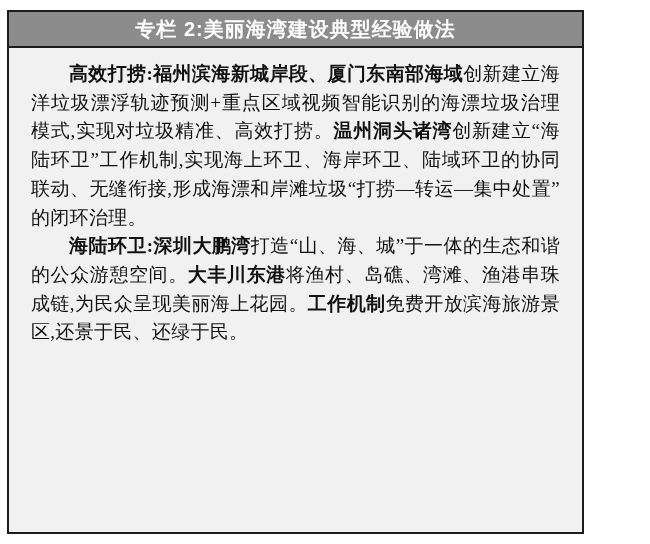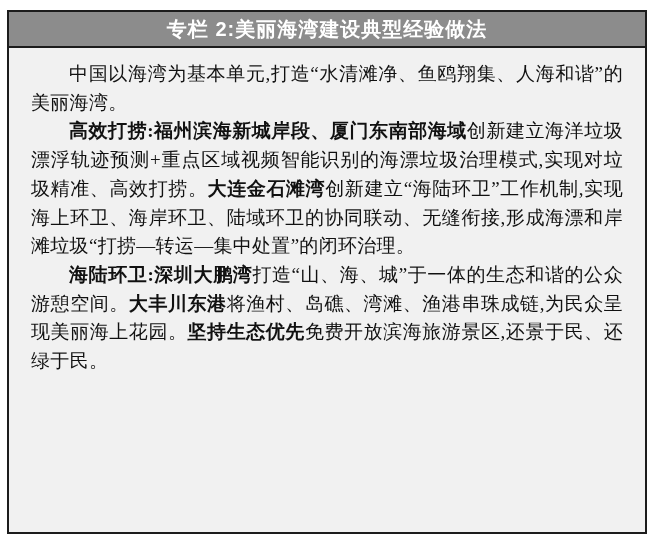--- a/index.html
+++ b/index.html
@@ -13,21 +13,21 @@
   html,body{background:#ffffff;}
   body{
     width:650px;height:544px;
     font-family:"Liberation Serif","DejaVu Serif",serif;
     color:var(--text);
     overflow:hidden;
   }
   .panel{
     position:absolute;
     left:7px;top:10px;
-    width:640px;height:524px;
+    width:577px;height:524px;
     border:2px solid var(--border);
     background:var(--body-bg);
   }
   .panel-header{
     height:36px;
     background:var(--header-bg);
     border-bottom:2px solid var(--border);
     display:flex;
     align-items:center;
     justify-content:center;
@@ -57,17 +57,16 @@
   .seg.bold{font-weight:bold;}
 </style>
 </head>
 <body>
 
 <div class="panel">
   <div class="panel-header">
     <span class="panel-title">专栏 2:美丽海湾建设典型经验做法</span>
   </div>
   <div class="panel-body">
-      <p class="para"><span class="seg">中国以海湾为基本单元,打造“水清滩净、鱼鸥翔集、人海和谐”的美丽海湾。</span></p>
-      <p class="para"><span class="seg bold">高效打捞:福州滨海新城岸段、厦门东南部海域</span><span class="seg">创新建立海洋垃圾漂浮轨迹预测+重点区域视频智能识别的海漂垃圾治理模式,实现对垃圾精准、高效打捞。</span><span class="seg bold">大连金石滩湾</span><span class="seg">创新建立“海陆环卫”工作机制,实现海上环卫、海岸环卫、陆域环卫的协同联动、无缝衔接,形成海漂和岸滩垃圾“打捞—转运—集中处置”的闭环治理。</span></p>
-      <p class="para"><span class="seg bold">海陆环卫:深圳大鹏湾</span><span class="seg">打造“山、海、城”于一体的生态和谐的公众游憩空间。</span><span class="seg bold">大丰川东港</span><span class="seg">将渔村、岛礁、湾滩、渔港串珠成链,为民众呈现美丽海上花园。</span><span class="seg bold">坚持生态优先</span><span class="seg">免费开放滨海旅游景区,还景于民、还绿于民。</span></p>
+      <p class="para"><span class="seg bold">高效打捞:福州滨海新城岸段、厦门东南部海域</span><span class="seg">创新建立海洋垃圾漂浮轨迹预测+重点区域视频智能识别的海漂垃圾治理模式,实现对垃圾精准、高效打捞。</span><span class="seg bold">温州洞头诸湾</span><span class="seg">创新建立“海陆环卫”工作机制,实现海上环卫、海岸环卫、陆域环卫的协同联动、无缝衔接,形成海漂和岸滩垃圾“打捞—转运—集中处置”的闭环治理。</span></p>
+      <p class="para"><span class="seg bold">海陆环卫:深圳大鹏湾</span><span class="seg">打造“山、海、城”于一体的生态和谐的公众游憩空间。</span><span class="seg bold">大丰川东港</span><span class="seg">将渔村、岛礁、湾滩、渔港串珠成链,为民众呈现美丽海上花园。</span><span class="seg bold">工作机制</span><span class="seg">免费开放滨海旅游景区,还景于民、还绿于民。</span></p>
     </div>
 </div>
 
 </body></html>

